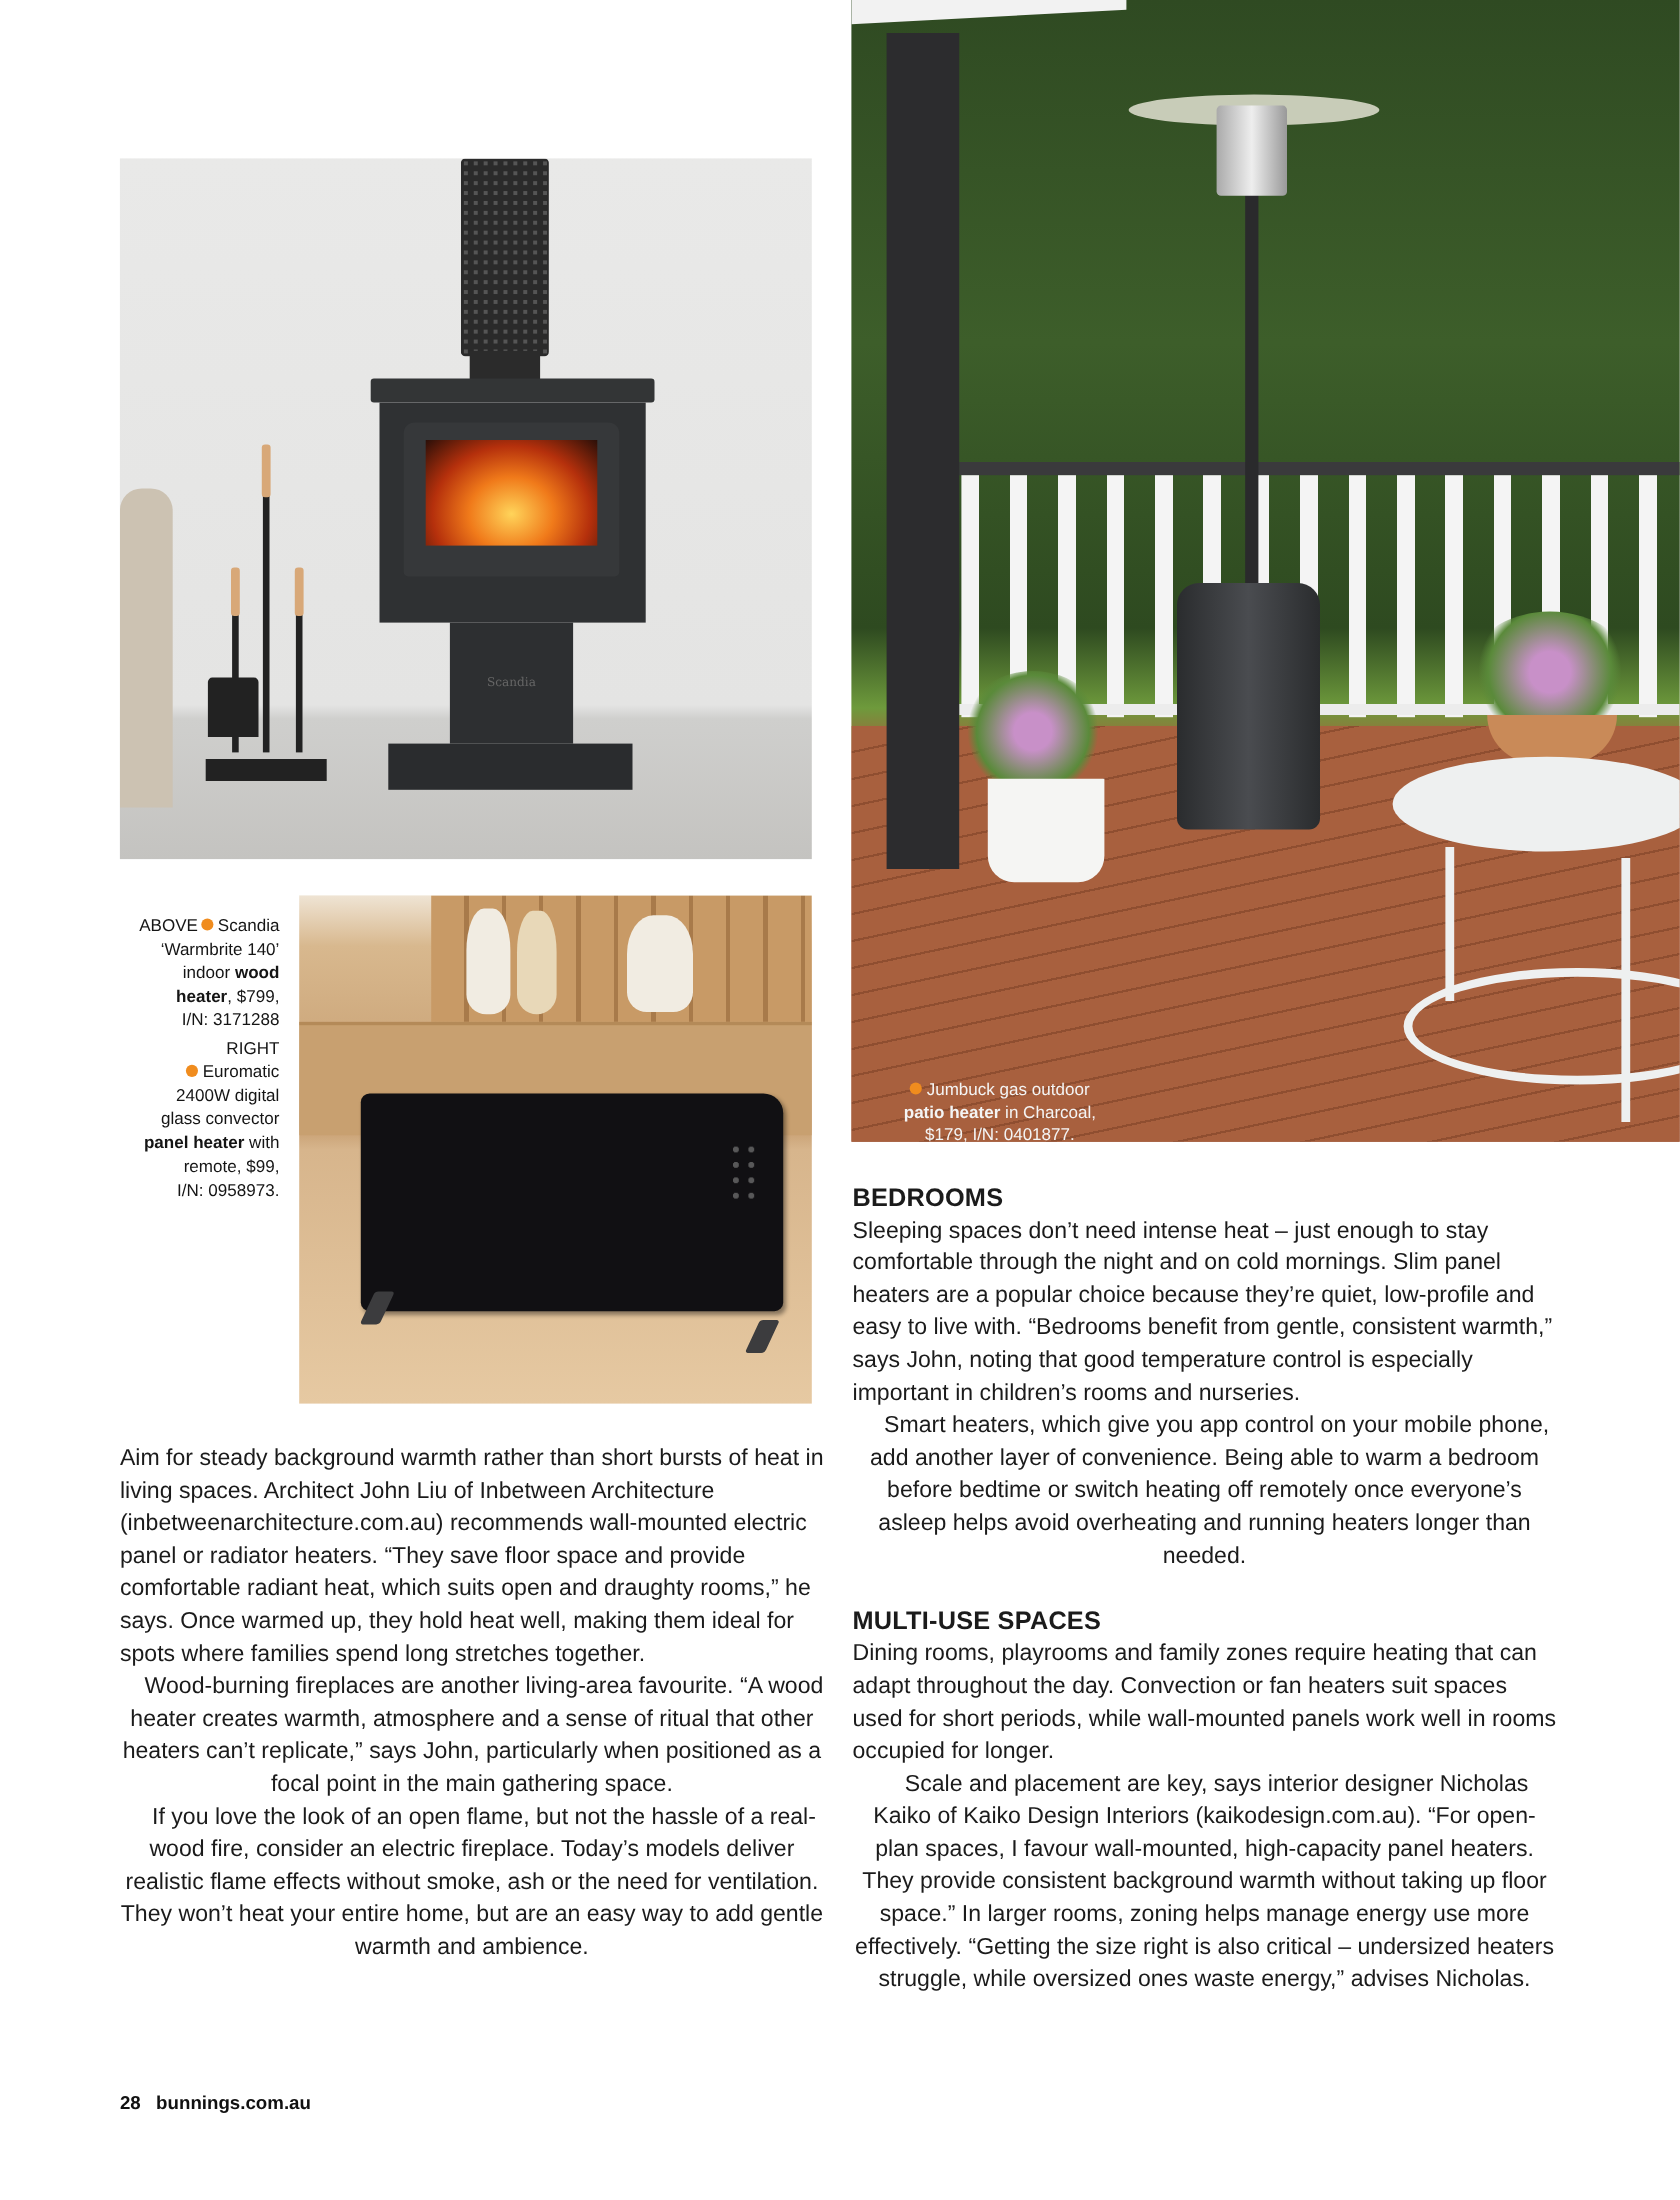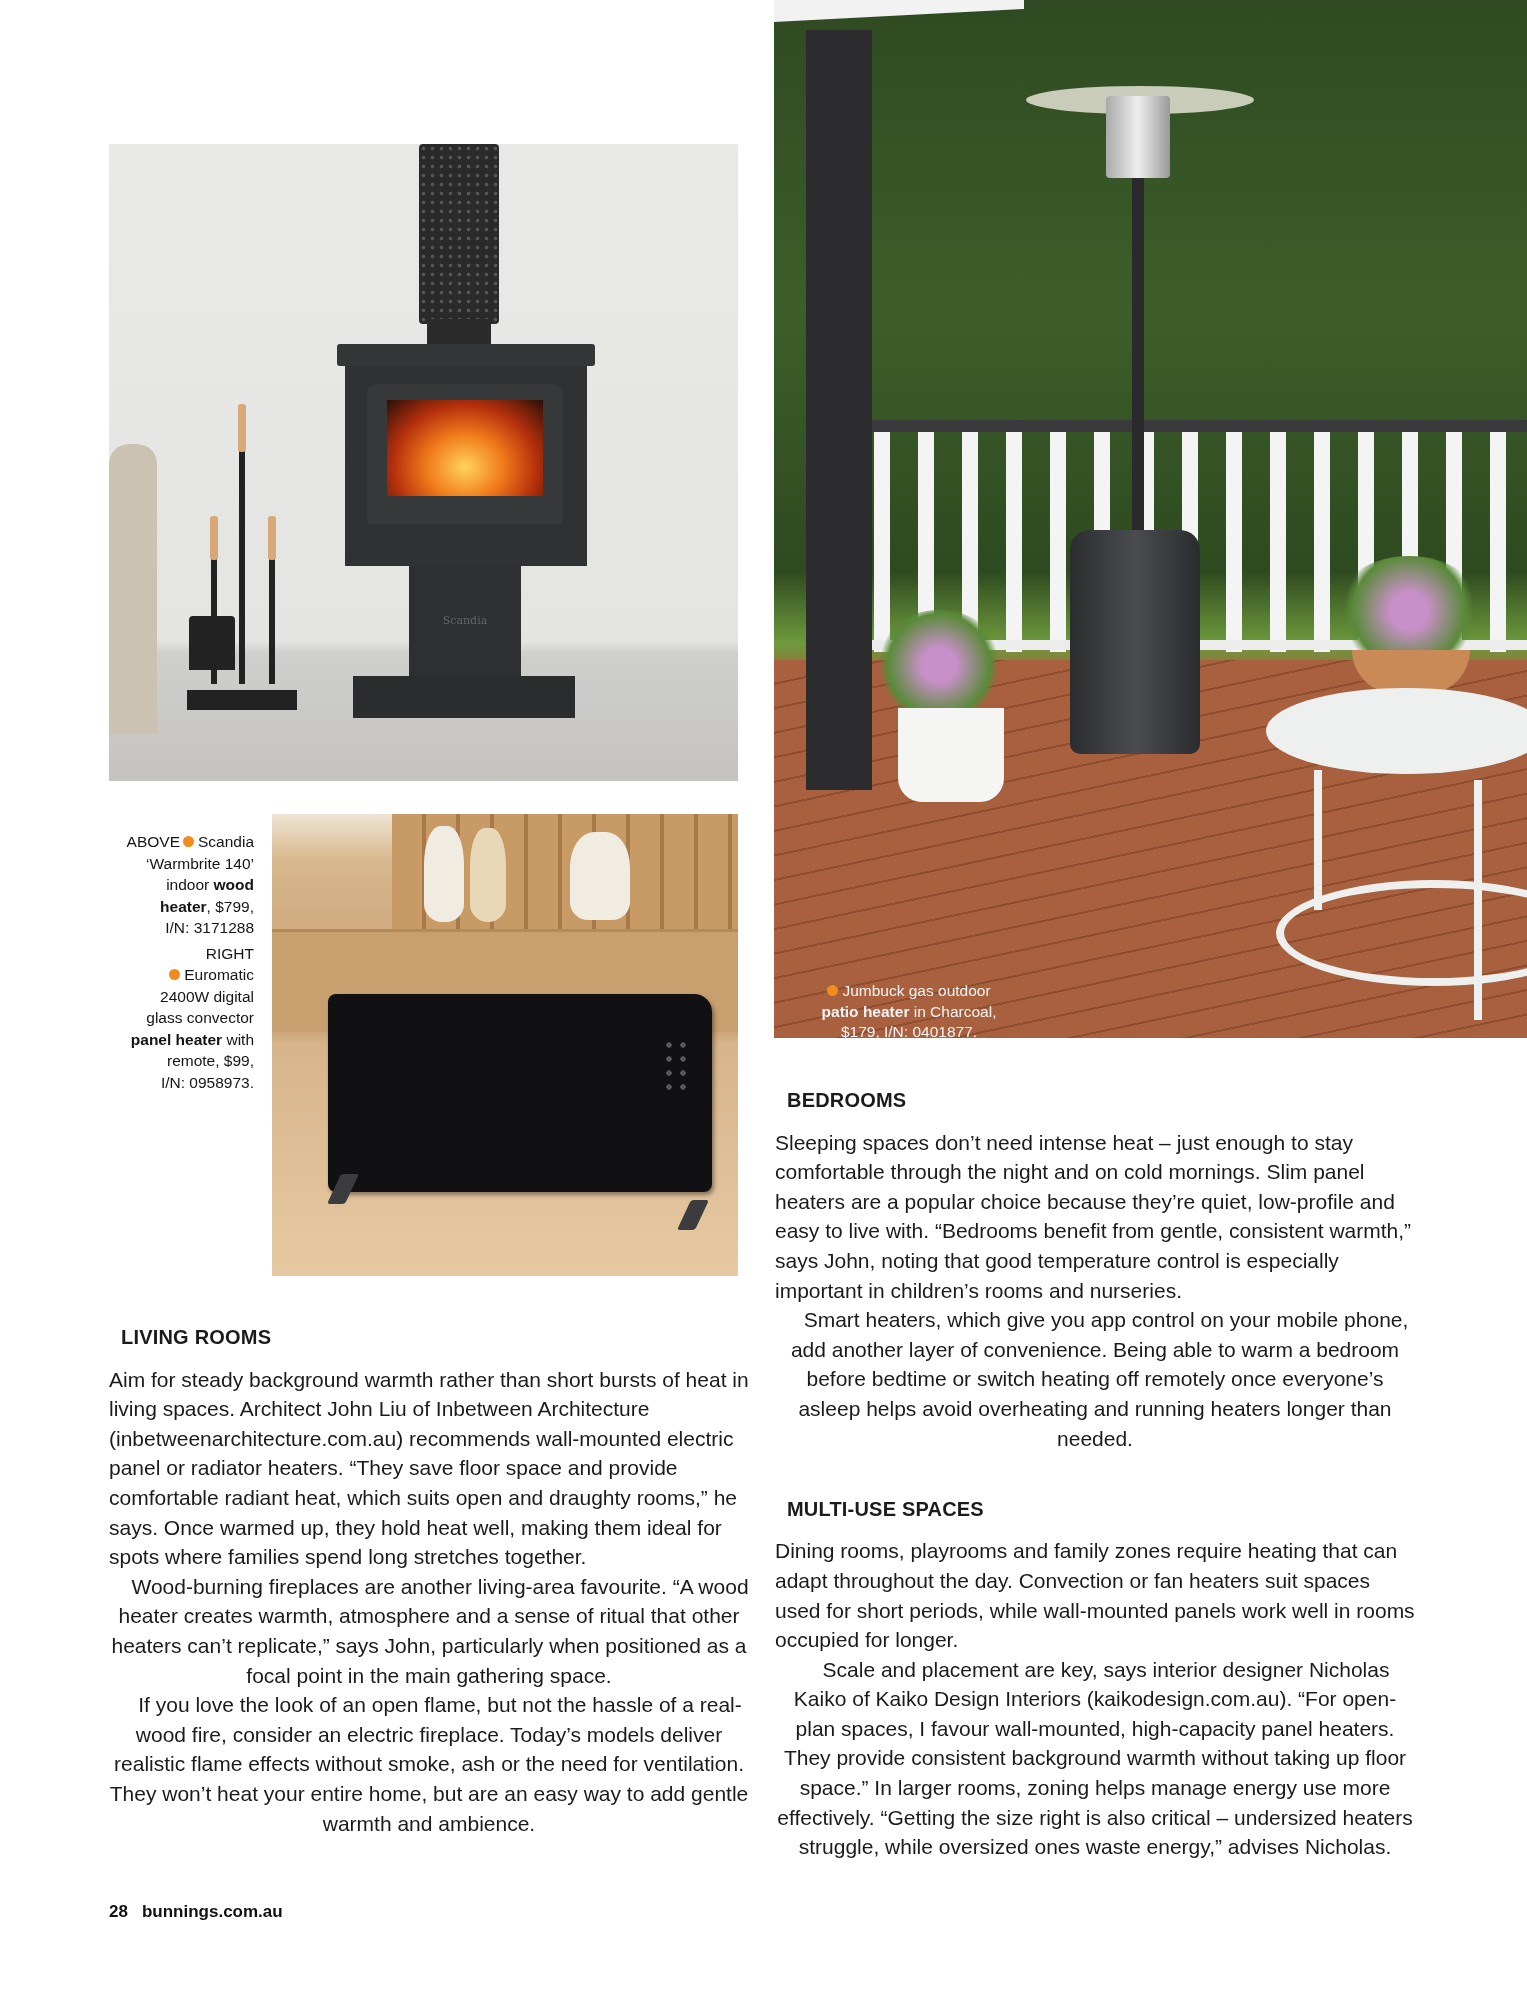--- a/index.html
+++ b/index.html
@@ -65,21 +65,21 @@
   
   .caption { position:absolute; font-size:15.5px; line-height:21.5px; text-align:right; color:#151515;margin-top:19px; }
   .caption b { font-weight:bold; }
   .dot { display:inline-block; width:11px; height:11px; border-radius:50%; background:#f08c1e; vertical-align:0px; margin:0 4px 0 3px; }
   #caption-left { left: 100px; top: 812px; width: 154px; }
   #caption-patio { left: 789px; top: 962px; width: 240px; text-align:center; color:#f4f4f4; font-size:15.5px; line-height:20.5px; }
   #caption-patio .dot { margin-left:0; }
 
   
   .col { position:absolute; width: 640px; font-size: 21px; line-height: 29.6px; color:#1b1b1b; }
-  .col h2 { margin:12px; font-size:20px; font-weight:bold; line-height:29.6px; letter-spacing:0.2px; }
+  .col h2 { margin:0; font-size:23px; font-weight:bold; line-height:29.6px; letter-spacing:0.2px; }
   .col p { margin:0; }
   .col p.indent { text-indent: 22px; text-align: center; }
   .col .gap { height: 29.6px; }
   #col-left { left: 109px; top: 1311px; }
   #col-right { left: 775px; top: 1074px; }
 
   
   #footer { position:absolute; left:109px; top:1902px; font-size:17px; font-weight:bold; color:#111; }
   #footer .pg { margin-right: 14px; }
 </style>
@@ -162,21 +162,20 @@
   <div class="table-ring"></div>
 
   <div class="caption" id="caption-patio" style="left:15px;top:962px;">
     <span class="dot"></span><span>Jumbuck gas outdoor</span><br>
     <b>patio heater</b><span> in Charcoal,</span><br>
     <span>$179, I/N: 0401877.</span>
   </div>
 </div>
 
 <div class="col" id="col-left">
-  <h2>LIVING ROOMS</h2>
   <p>Aim for steady background warmth rather than short bursts of heat in living spaces. Architect John Liu of Inbetween Architecture (inbetweenarchitecture.com.au) recommends wall-mounted electric panel or radiator heaters. “They save floor space and provide comfortable radiant heat, which suits open and draughty rooms,” he says. Once warmed up, they hold heat well, making them ideal for spots where families spend long stretches together.</p>
   <p class="indent">Wood-burning fireplaces are another living-area favourite. “A wood heater creates warmth, atmosphere and a sense of ritual that other heaters can’t replicate,” says John, particularly when positioned as a focal point in the main gathering space.</p>
   <p class="indent">If you love the look of an open flame, but not the hassle of a real-wood fire, consider an electric fireplace. Today’s models deliver realistic flame effects without smoke, ash or the need for ventilation. They won’t heat your entire home, but are an easy way to add gentle warmth and ambience.</p>
 </div>
 
 <div class="col" id="col-right">
   <h2>BEDROOMS</h2>
   <p>Sleeping spaces don’t need intense heat – just enough to stay comfortable through the night and on cold mornings. Slim panel heaters are a popular choice because they’re quiet, low-profile and easy to live with. “Bedrooms benefit from gentle, consistent warmth,” says John, noting that good temperature control is especially important in children’s rooms and nurseries.</p>
   <p class="indent">Smart heaters, which give you app control on your mobile phone, add another layer of convenience. Being able to warm a bedroom before bedtime or switch heating off remotely once everyone’s asleep helps avoid overheating and running heaters longer than needed.</p>
   <div class="gap"></div>

